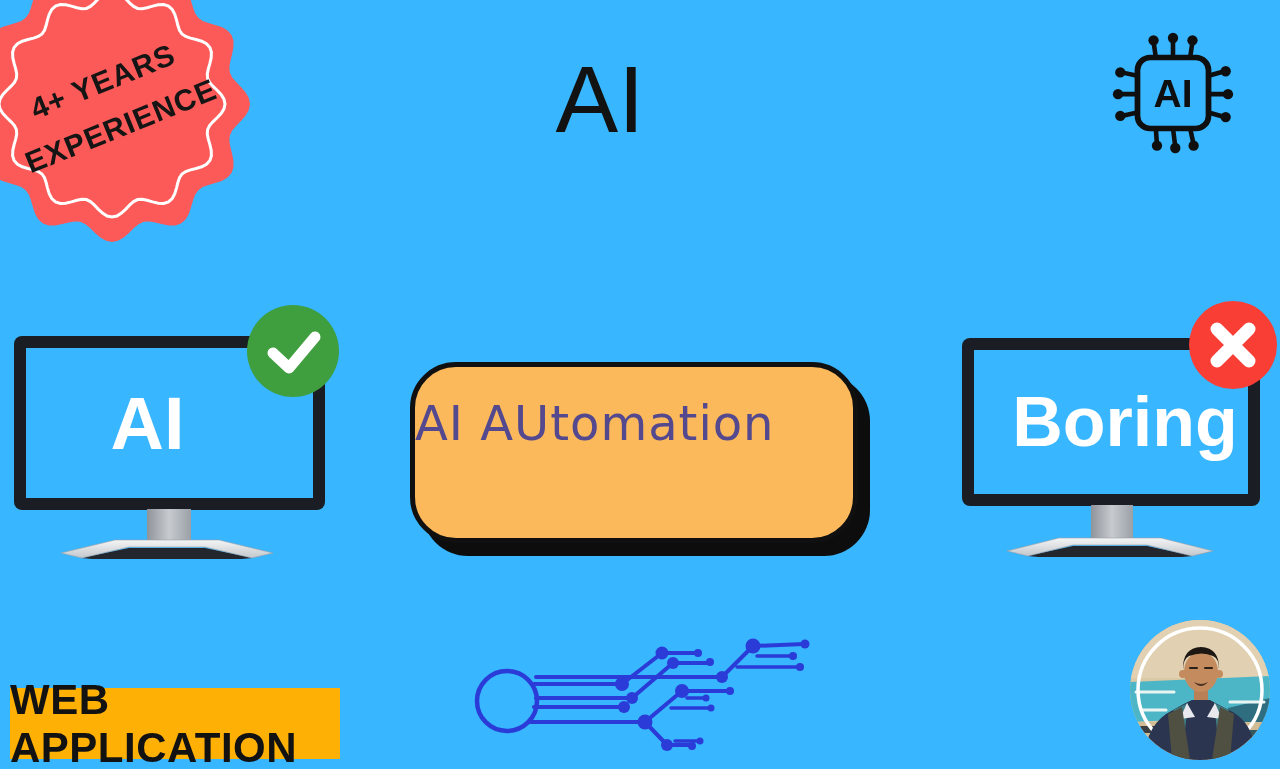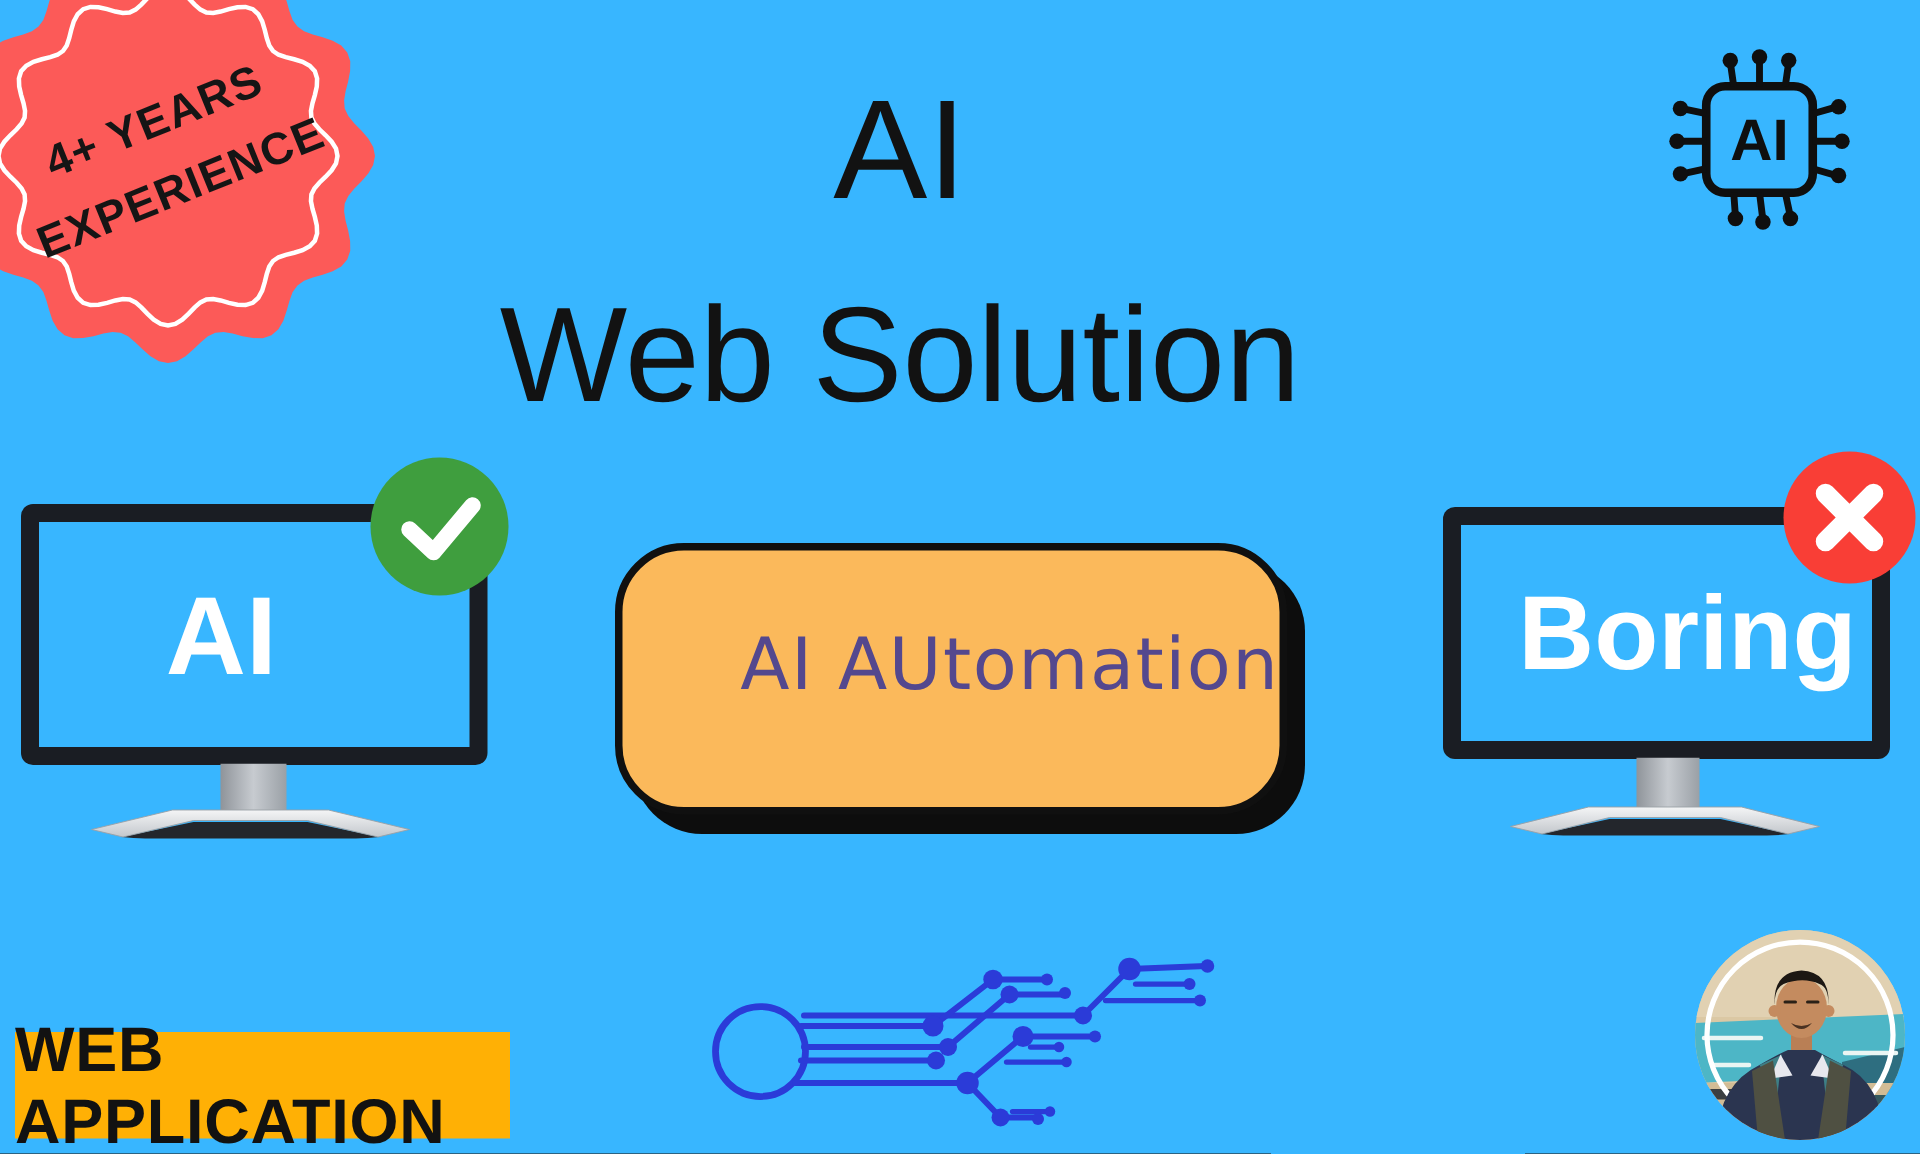--- a/index.html
+++ b/index.html
@@ -56,22 +56,22 @@
   .check-badge{left:247px;top:305px;width:92px;height:92px;background:var(--check-green,#3F9E3E);}
   .cross-badge{left:1189px;top:301px;width:88px;height:88px;background:var(--cross-red,#F93E36);}
 
   
   .pill{
     left:410px;top:362px;width:448px;height:181px;
     background:var(--pill-orange,#FBB95B);
     border:5px solid #101010;border-radius:46px;
     box-sizing:border-box;
     box-shadow:12px 13px 0 0 #0d0d0d;
-    display:flex;justify-content:flex-end;align-items:flex-start;
-    padding-top:48px;
+    display:flex;justify-content:flex-start;align-items:flex-start;
+    padding-top:28px;
   }
   .pill .lbl{
     font-family:"DejaVu Sans",sans-serif;
     font-size:48px;font-weight:500;letter-spacing:1px;
     color:var(--pill-purple,#54488E);
   }
 
   
   .banner{
     left:10px;top:688px;width:330px;height:71px;
@@ -99,21 +99,20 @@
       <path d="M263.0,150.0L262.0,154.9L259.1,159.5L255.1,163.8L250.9,167.8L247.6,171.6L245.6,175.6L245.3,180.1L246.3,185.1L247.9,190.6L249.2,196.3L249.4,201.7L247.9,206.5L244.5,210.2L239.7,212.8L234.1,214.5L228.5,215.9L223.7,217.5L220.0,220.0L217.5,223.7L215.9,228.5L214.5,234.1L212.8,239.7L210.2,244.5L206.5,247.9L201.7,249.4L196.3,249.2L190.6,247.9L185.1,246.3L180.1,245.3L175.6,245.6L171.6,247.6L167.8,250.9L163.8,255.1L159.5,259.1L154.9,262.0L150.0,263.0L145.1,262.0L140.5,259.1L136.2,255.1L132.2,250.9L128.4,247.6L124.4,245.6L119.9,245.3L114.9,246.3L109.4,247.9L103.7,249.2L98.3,249.4L93.5,247.9L89.8,244.5L87.2,239.7L85.5,234.1L84.1,228.5L82.5,223.7L80.0,220.0L76.3,217.5L71.5,215.9L65.9,214.5L60.3,212.8L55.5,210.2L52.1,206.5L50.6,201.7L50.8,196.3L52.1,190.6L53.7,185.1L54.7,180.1L54.4,175.6L52.4,171.6L49.1,167.8L44.9,163.8L40.9,159.5L38.0,154.9L37.0,150.0L38.0,145.1L40.9,140.5L44.9,136.2L49.1,132.2L52.4,128.4L54.4,124.4L54.7,119.9L53.7,114.9L52.1,109.4L50.8,103.7L50.6,98.3L52.1,93.5L55.5,89.8L60.3,87.2L65.9,85.5L71.5,84.1L76.3,82.5L80.0,80.0L82.5,76.3L84.1,71.5L85.5,65.9L87.2,60.3L89.8,55.5L93.5,52.1L98.3,50.6L103.7,50.8L109.4,52.1L114.9,53.7L119.9,54.7L124.4,54.4L128.4,52.4L132.2,49.1L136.2,44.9L140.5,40.9L145.1,38.0L150.0,37.0L154.9,38.0L159.5,40.9L163.8,44.9L167.8,49.1L171.6,52.4L175.6,54.4L180.1,54.7L185.1,53.7L190.6,52.1L196.3,50.8L201.7,50.6L206.5,52.1L210.2,55.5L212.8,60.3L214.5,65.9L215.9,71.5L217.5,76.3L220.0,80.0L223.7,82.5L228.5,84.1L234.1,85.5L239.7,87.2L244.5,89.8L247.9,93.5L249.4,98.3L249.2,103.7L247.9,109.4L246.3,114.9L245.3,119.9L245.6,124.4L247.6,128.4L250.9,132.2L255.1,136.2L259.1,140.5L262.0,145.1L263.0,150.0Z" style="fill:none;stroke:#ffffff;stroke-width:3;"></path>
     </svg>
     <div class="txt">
       <span>4+ YEARS</span>
       <span>EXPERIENCE</span>
     </div>
   </div>
 
   <div class="abs title">
     <div class="l1">AI</div>
-    <div class="l2">Web Solution</div>
   </div>
 
   <div class="abs chip">
     <svg width="126" height="126" viewBox="0 0 110 110" fill="none" stroke="#0f0f0f" stroke-width="4">
       <rect x="24" y="24" width="62" height="62" rx="11" stroke-width="5"></rect>
       <text x="55" y="67" text-anchor="middle" fill="#0f0f0f" stroke="none">AI</text>
       <path d="M40,24 L38,10 M55,24 L55,8 M70,24 L72,10"></path>
       <path d="M40,86 L41,100 M55,86 L57,102 M70,86 L73,100"></path>
       <path d="M24,40 L10,37 M24,56 L8,56 M24,72 L10,75"></path>
       <path d="M86,40 L100,36 M86,56 L102,56 M86,72 L100,76"></path>

